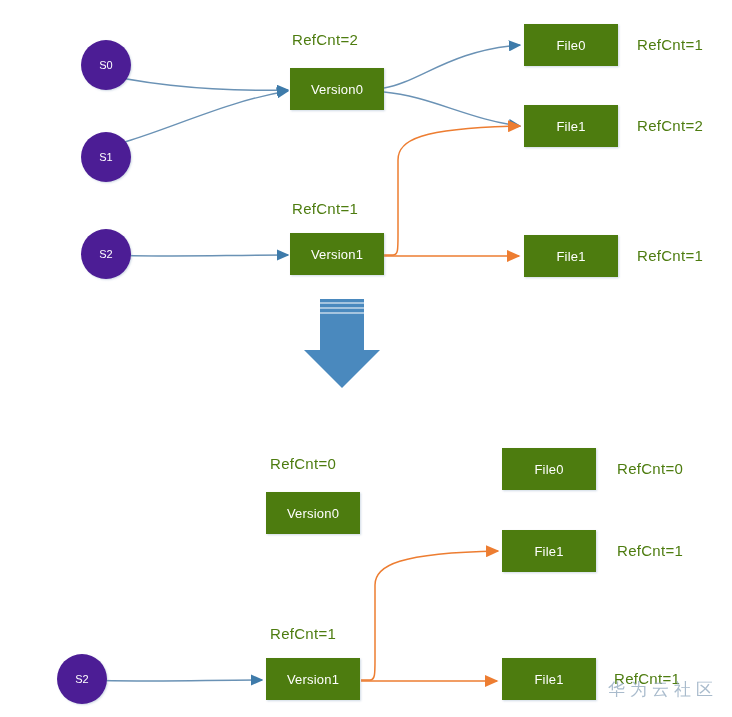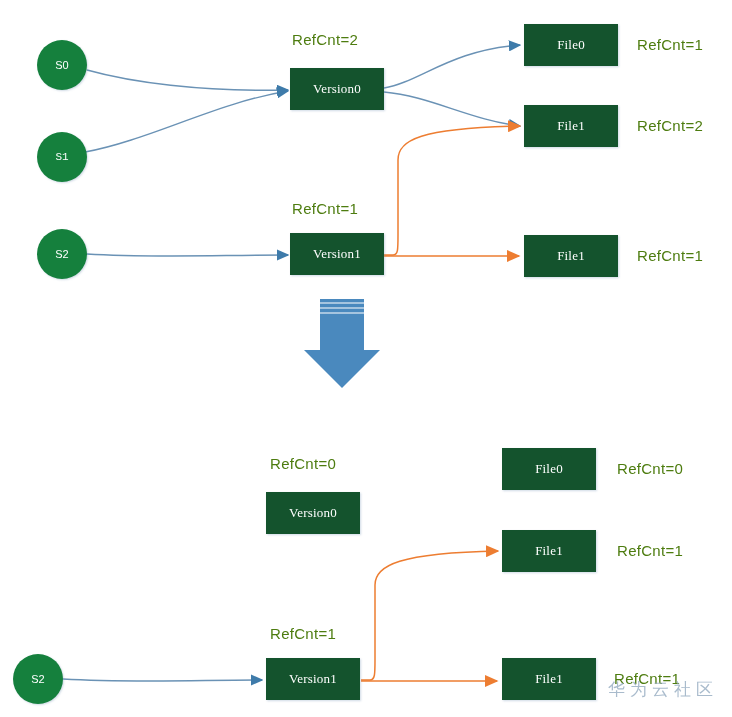--- a/index.html
+++ b/index.html
@@ -21,40 +21,40 @@
   }
   svg#diagram-svg {
     position: absolute;
     top: 0;
     left: 0;
     width: 732px;
     height: 717px;
   }
   .node-box {
     position: absolute;
-    background: #14532d;
+    background: #4d7c0f;
     color: #ffffff;
     font-size: 13px;
     display: flex;
     align-items: center;
     justify-content: center;
     letter-spacing: 0.2px;
     box-shadow: 1px 1px 2px rgba(120,150,180,0.35);
-    font-family: Liberation Serif, serif;
   }
   .node-circle {
     position: absolute;
-    background: #15803d;
+    background: #4c1d95;
     color: #ffffff;
     border-radius: 50%;
     font-size: 11px;
     display: flex;
     align-items: center;
     justify-content: center;
     box-shadow: 1px 1px 2px rgba(120,150,180,0.35);
+    margin-left: 44px;
   }
   .ref-label {
     position: absolute;
     color: #4d7c0f;
     font-size: 15px;
     white-space: nowrap;
     letter-spacing: 0.3px;
   }
   .watermark {
     position: absolute;
@@ -105,21 +105,21 @@
       <line x1="320" y1="303" x2="364" y2="303" stroke="#ffffff" stroke-width="1.1"></line>
       <line x1="320" y1="308" x2="364" y2="308" stroke="#ffffff" stroke-width="1.1"></line>
       <line x1="320" y1="313" x2="364" y2="313" stroke="#ffffff" stroke-width="1.1"></line>
     </g>
   </svg>
 
   <div class="node-circle" style="left:37px; top:40px; width:50px; height:50px;">
     <span>S0</span>
   </div>
 
-  <div class="node-circle" style="left:37px; top:132px; width:50px; height:50px;font-family:Liberation Mono, monospace;">
+  <div class="node-circle" style="left:37px; top:132px; width:50px; height:50px;">
     <span>S1</span>
   </div>
 
   <div class="node-circle" style="left:37px; top:229px; width:50px; height:50px;">
     <span>S2</span>
   </div>
 
   <div class="ref-label" style="left:292px; top:31px;">RefCnt=2</div>
   <div class="node-box" style="left:290px; top:68px; width:94px; height:42px;">
     <span>Version0</span>

